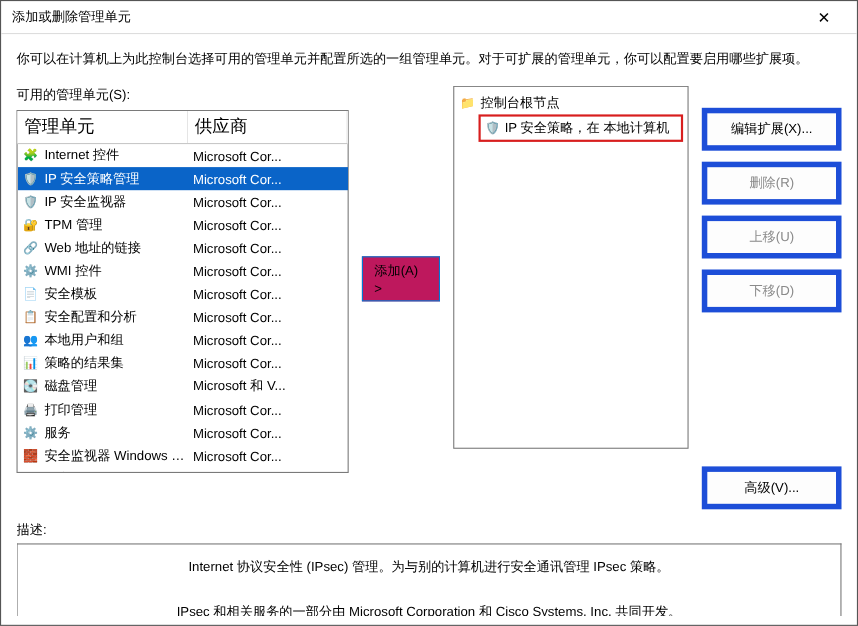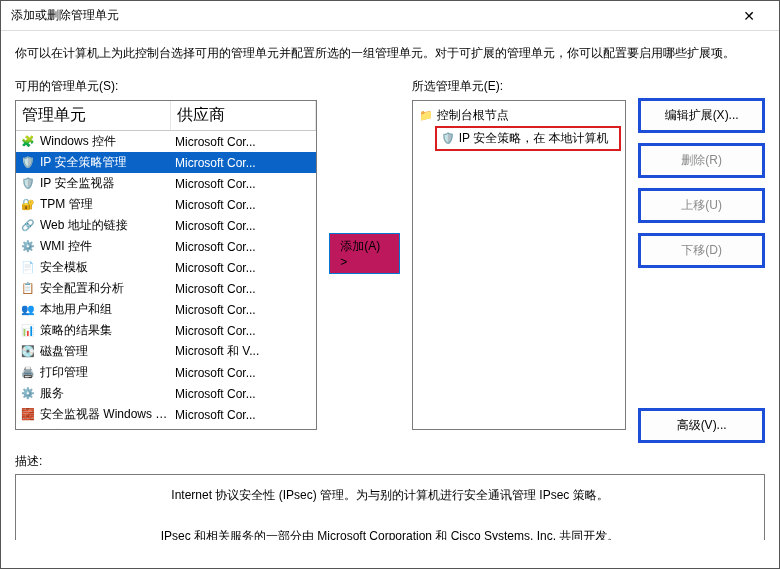--- a/index.html
+++ b/index.html
@@ -26,21 +26,21 @@
   .lv-row .ct { width:135px; overflow:hidden; text-overflow:ellipsis;}
   .lv-row .cv { flex:1; overflow:hidden; text-overflow:ellipsis;}
   .mid-col { display:flex; flex-direction:column; justify-content:center; height:350px;}
   .addbtn { border:1px solid #0078d4; background:#be185d; padding:4px 10px; cursor:default; }
   .right-col { width:220px; display:flex; flex-direction:column;}
   .treeview { border:1px solid #7a7a7a; height:330px; background:#fff; padding:4px; }
   .tree-root { display:flex; align-items:center; gap:4px; padding:2px;}
   .tree-child { margin-left:18px; display:flex; align-items:center; gap:4px; padding:2px 4px; border:2px solid #d81e1e;}
   .fi { width:14px; height:14px; display:inline-flex; align-items:center; justify-content:center; font-size:11px;}
   .btn-col { display:flex; flex-direction:column; gap:10px; width:130px; padding-top:20px;}
-  .btn { border:3px solid #1d4ed8; padding:6px 4px; text-align:center; background:#fdfdfd; cursor:default;}
+  .btn { border:5px solid #1d4ed8; padding:6px 4px; text-align:center; background:#fdfdfd; cursor:default;}
   .btn.disabled { color:#8a8a8a; }
   .adv-spacer { flex:1; }
   .desc-lbl { margin-top:10px; }
   .desc-box { border:1px solid #7a7a7a; border-bottom:none; height:66px; padding:10px 8px; margin-top:4px; overflow:hidden; line-height:1.7;text-align:center;}
   ::-webkit-scrollbar { width:16px; background:#f0f0f0;}
   ::-webkit-scrollbar-thumb { background:#c1c1c1;}
 </style>
 </head>
 <body>
 
@@ -57,21 +57,21 @@
       <div class="left-col">
         <div class="label">可用的管理单元(S):</div>
         <div class="listview">
           <div class="lv-header">
             <div class="col col-snapin">管理单元</div>
             <div class="col col-vendor">供应商</div>
           </div>
           <div class="lv-body" id="lv-body">
               <div class="lv-row">
                 <span class="ci">🧩</span>
-                <span class="ct">Windows 控件</span>
+                <span class="ct">Internet 控件</span>
                 <span class="cv">Microsoft Cor...</span>
               </div>
               <div class="lv-row selected">
                 <span class="ci">🛡️</span>
                 <span class="ct">IP 安全策略管理</span>
                 <span class="cv">Microsoft Cor...</span>
               </div>
               <div class="lv-row">
                 <span class="ci">🛡️</span>
                 <span class="ct">IP 安全监视器</span>
@@ -139,21 +139,20 @@
               </div>
             </div>
         </div>
       </div>
 
       <div class="mid-col">
         <div class="addbtn">添加(A) &gt;</div>
       </div>
 
       <div class="right-col">
-        <div class="label">所选管理单元(E):</div>
         <div class="treeview">
           <div class="tree-root">
             <span class="fi">📁</span>
             <span>控制台根节点</span>
           </div>
           <div class="tree-child">
             <span class="fi">🛡️</span>
             <span>IP 安全策略，在 本地计算机</span>
           </div>
         </div>

